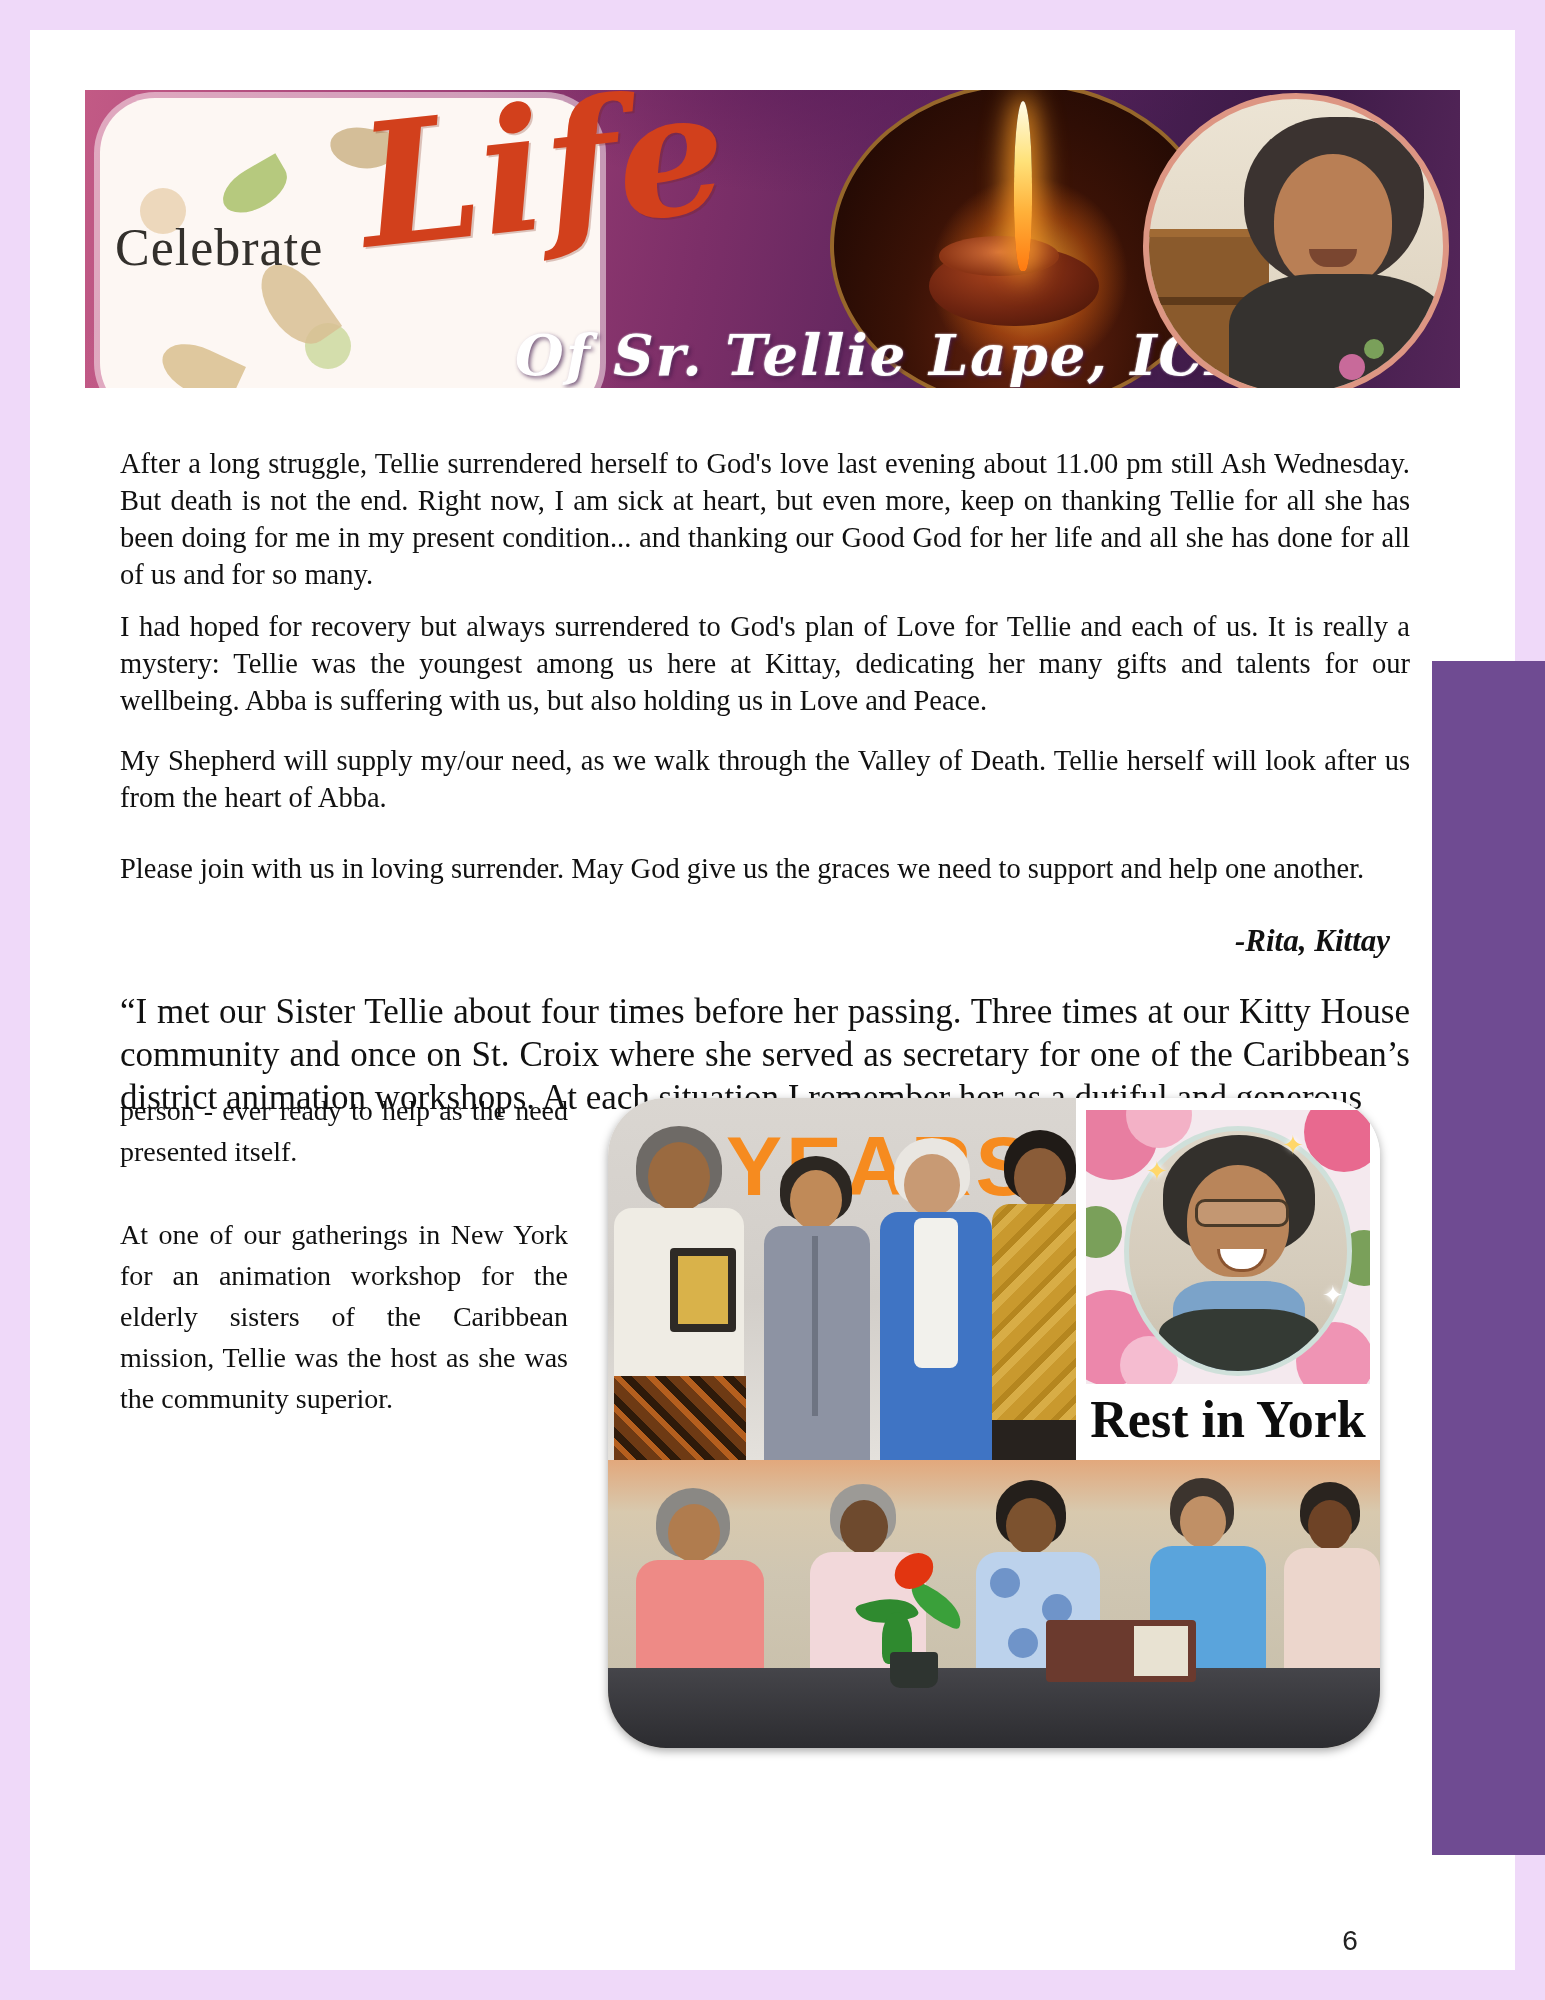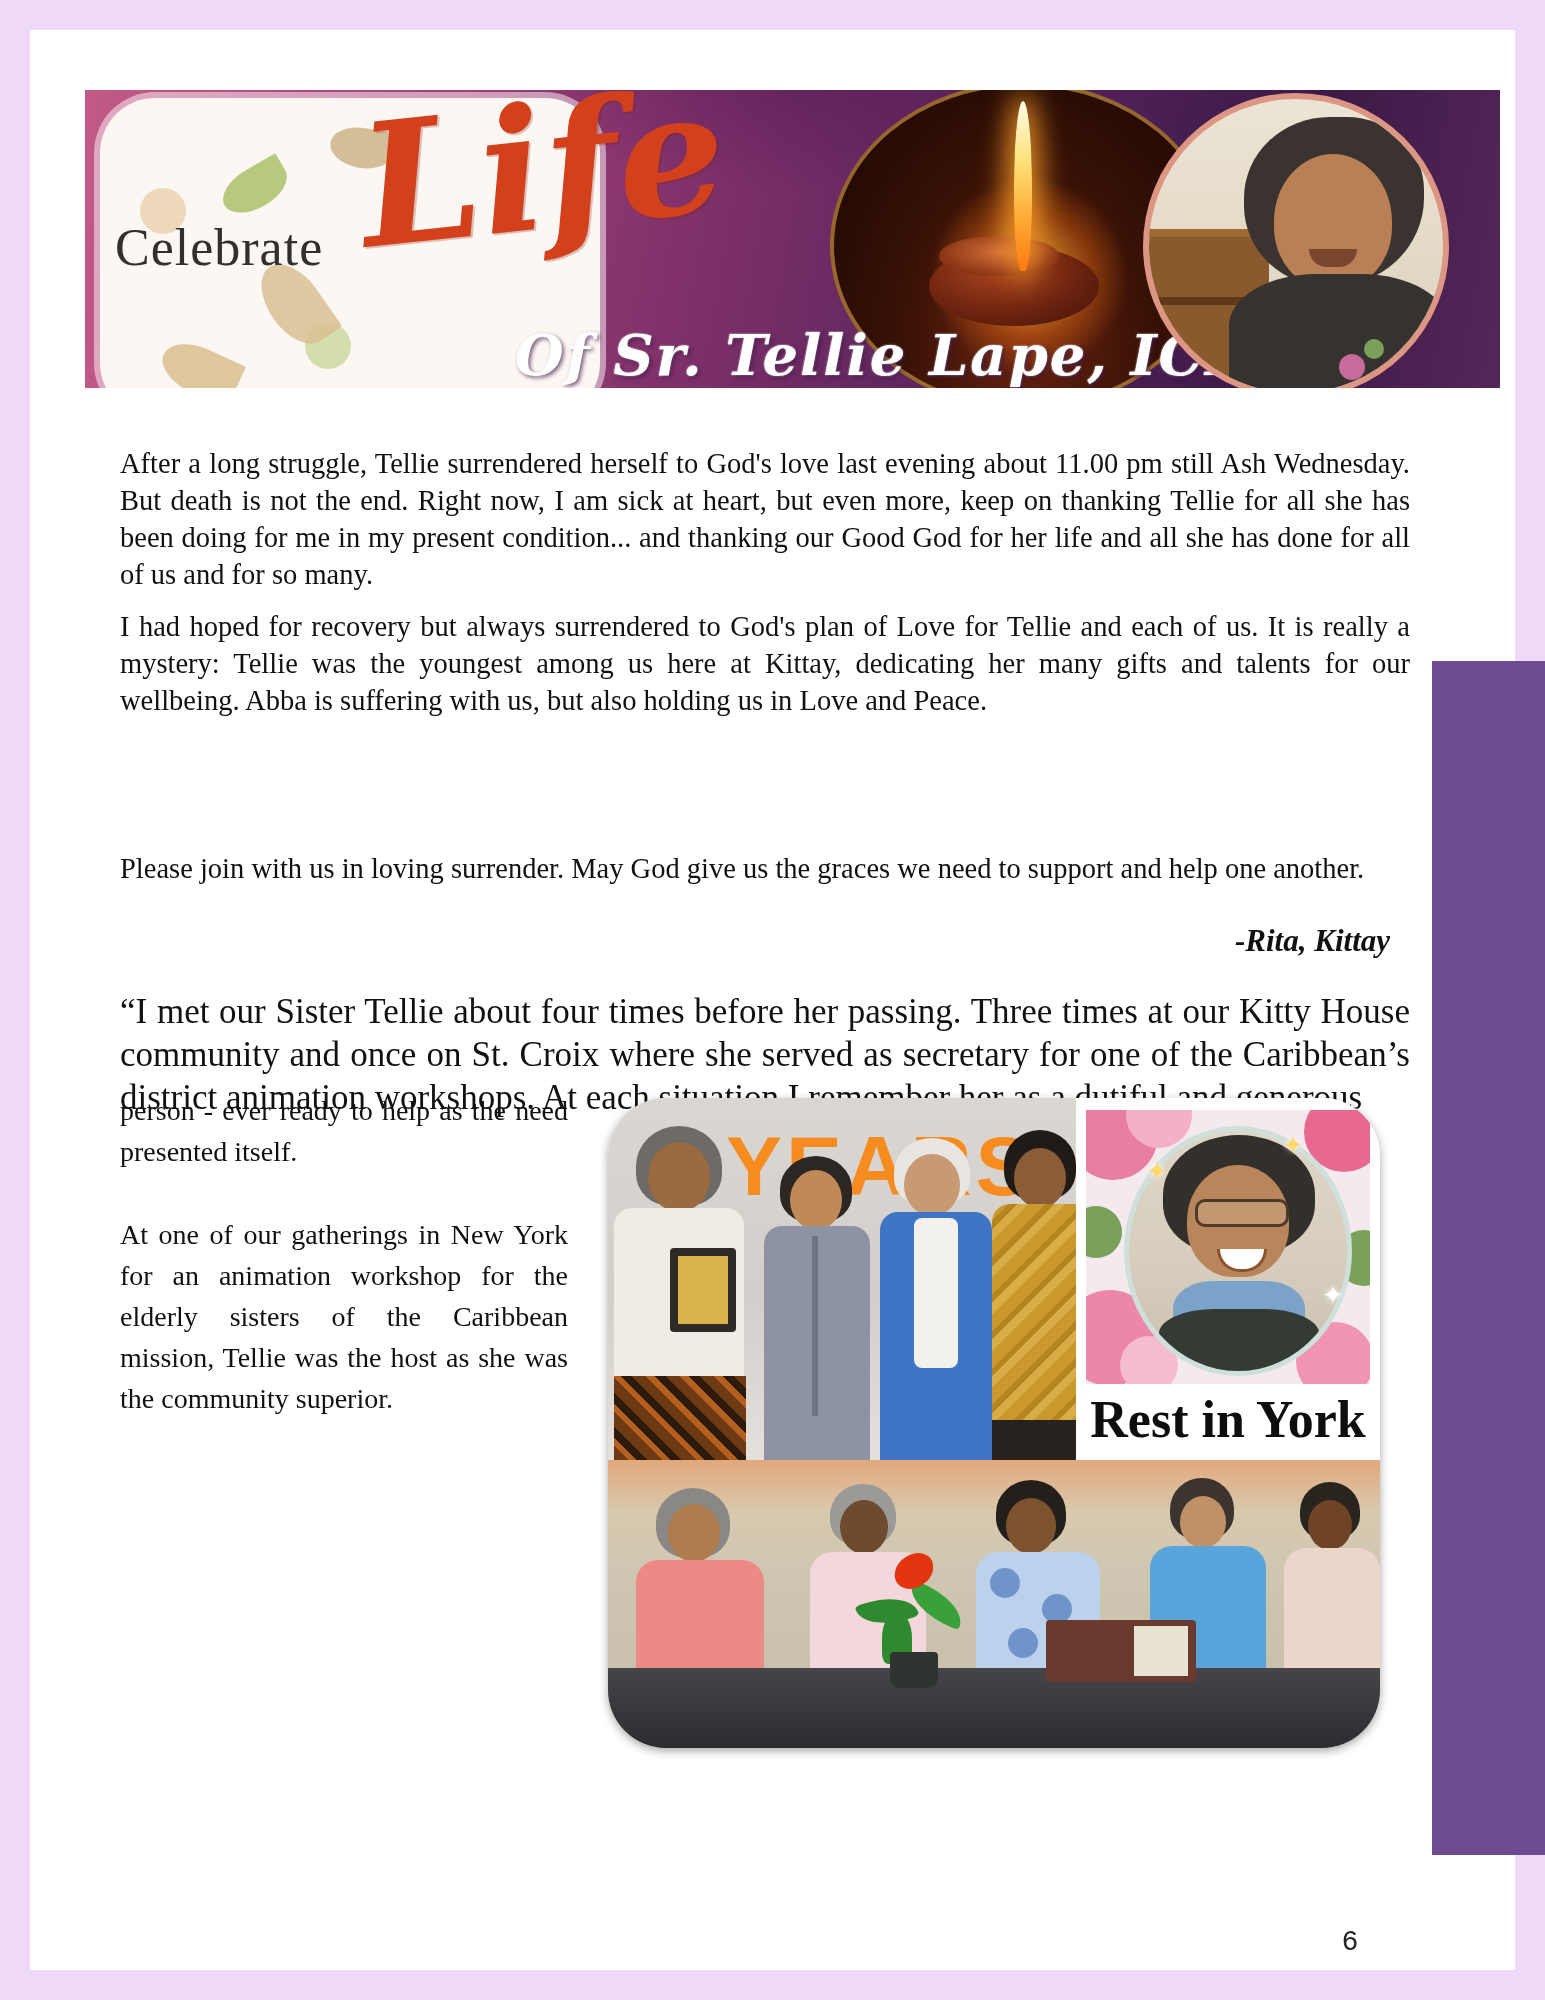--- a/index.html
+++ b/index.html
@@ -15,21 +15,20 @@
   }
 
   
   .banner{
     position:absolute;left:55px;top:60px;width:1375px;height:298px;
     background:
       radial-gradient(ellipse 420px 220px at 18% 110%, rgba(233,120,160,.55), rgba(0,0,0,0) 70%),
       radial-gradient(ellipse 500px 180px at 55% -10%, rgba(90,30,90,.8), rgba(0,0,0,0) 75%),
       linear-gradient(100deg,#c25a85 0%,#a6437a 22%,#7c2f68 45%,#4f2158 68%,#3c1a46 85%,#55265a 100%);
     overflow:hidden;
-    padding-left:40px;
   }
   .badge{
     position:absolute;left:15px;top:8px;width:500px;height:320px;
     background:#fdf7f3;border-radius:55px;
     box-shadow:0 0 0 6px rgba(250,235,240,.55);
   }
   .leaf{position:absolute;border-radius:50% 0 50% 50%;opacity:.85;}
   .leaf.l1{width:70px;height:40px;background:#a9c168;left:120px;top:70px;transform:rotate(-30deg);}
   .leaf.l2{width:80px;height:46px;background:#d9c08e;left:60px;top:250px;transform:rotate(25deg);}
   .leaf.l3{width:64px;height:40px;background:#cdb487;left:230px;top:30px;transform:rotate(10deg);}
@@ -248,20 +247,21 @@
       <div class="p-face"></div>
       <div class="p-smile"></div>
       <div class="p-body"></div>
       <div class="p-flower f1"></div>
       <div class="p-flower f2"></div>
     </div>
   </div>
 
   <div class="para t1">After a long struggle, Tellie surrendered herself to God's love last evening about 11.00 pm still Ash Wednesday.  But death is not the end.  Right now, I am sick at heart, but even more, keep on thanking Tellie for all she has been doing for me in my present condition... and thanking our Good God for her life and all she has done for all of us and for so many.</div>
   <div class="para t2">I had hoped for recovery but always surrendered to God's plan of Love for Tellie and each of us. It is really a mystery:  Tellie was the youngest among us here at Kittay, dedicating her many gifts and talents for our wellbeing.  Abba is suffering with us, but also holding us in Love and Peace.</div>
+  <div class="para t3">My Shepherd will supply my/our need, as we walk through the Valley of Death.  Tellie herself will look after us from the heart of Abba.</div>
   <div class="para t4">Please join with us in loving surrender.  May God give us the graces we need to support and help one another.</div>
   <div class="signature">-Rita, Kittay</div>
 
   <div class="para quote">“I met our Sister Tellie about four times before her passing. Three times at our Kitty House community and once on St. Croix where she served as secretary for one of the Caribbean’s district animation workshops. At each situation I remember her as a dutiful and generous</div>
 
   <div class="narrow-col">
     <p>person - ever ready to help as the need presented itself.</p>
     <p class="tight">At one of our gatherings in New York for an animation workshop for the elderly sisters of the Caribbean mission, Tellie was the host as she was the community superior.</p>
   </div>
 

